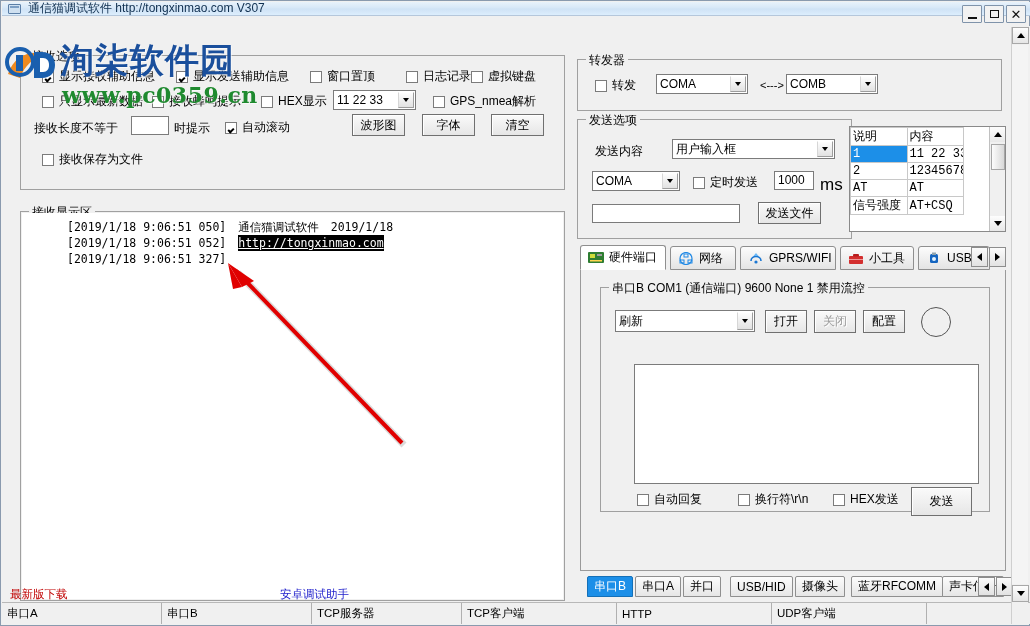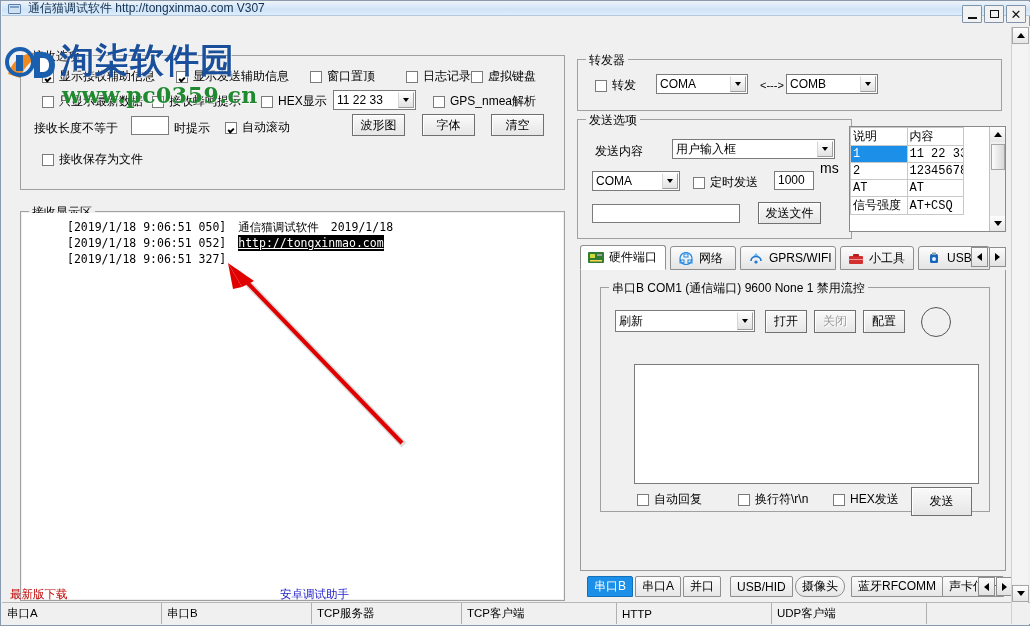--- a/index.html
+++ b/index.html
@@ -391,21 +391,21 @@
         <span>COMA</span>
         <span class="arrow">
             <i></i>
           </span>
       </div>
       <div class="cb" style="position:absolute;left:115px;top:54px;">
         <span class="box"></span>
         <span class="lbl">定时发送</span>
       </div>
       <div class="txtin" style="position:absolute;left:196px;top:51px;width:40px;">1000</div>
-      <span style="position:absolute;left:242px;top:40px;font-size:14px;">ms</span>
+      <span style="position:absolute;left:242px;top:55px;font-size:17px;">ms</span>
       <div class="txtin" style="position:absolute;left:14px;top:84px;width:148px;"></div>
       <div class="btn" style="position:absolute;left:180px;top:82px;width:63px;height:22px;">发送文件</div>
     </div>
 
     <div id="grid">
       <table>
         <tbody>
             <tr>
           <th class="c1">说明</th>
           <th>内容</th>
@@ -532,21 +532,21 @@
         </div>
         <div class="btn" style="position:absolute;left:310px;top:199px;width:61px;height:29px;">发送</div>
       </div>
     </div>
 
     <div id="btabs">
       <div class="btab active" style="left:0;">串口B</div>
       <div class="btab" style="left:48px;">串口A</div>
       <div class="btab" style="left:96px;">并口</div>
       <div class="btab" style="left:143px;">USB/HID</div>
-      <div class="btab" style="left:208px;border-radius:10px;">摄像头</div>
+      <div class="btab" style="left:208px;">摄像头</div>
       <div class="btab" style="left:264px;">蓝牙RFCOMM</div>
       <div class="btab" style="left:355px;width:62px;overflow:hidden;">声卡信号发</div>
       <div class="nav-btns" style="right:-6px;top:2px;">
         <div class="nav-b" style="height:19px;">
             <i class="l"></i>
           </div>
         <div class="nav-b" style="height:19px;">
             <i class="r"></i>
           </div>
       </div>

